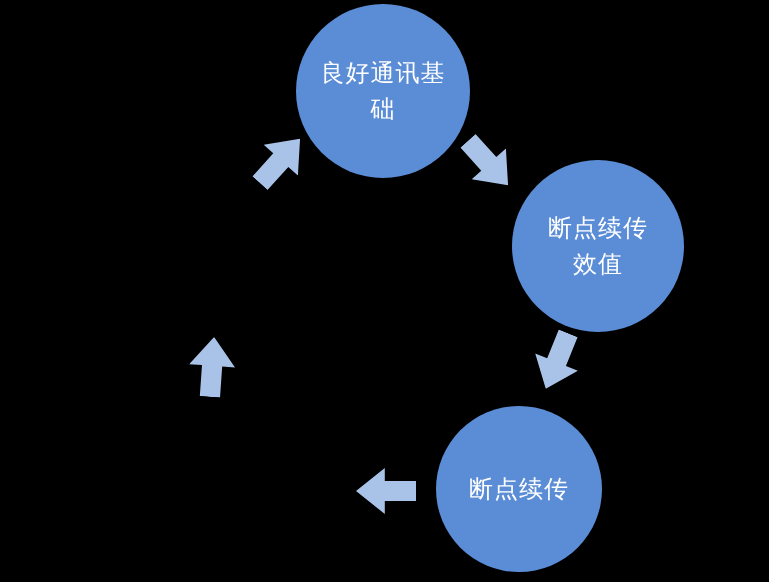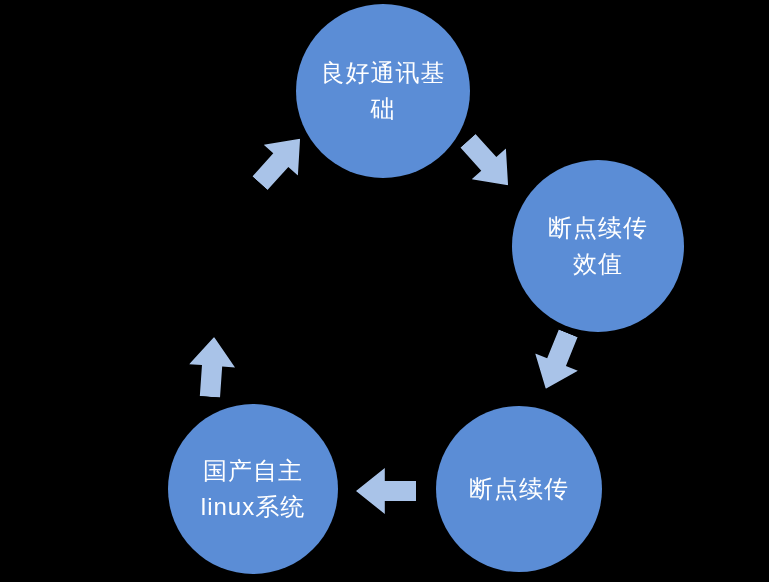--- a/index.html
+++ b/index.html
@@ -62,24 +62,20 @@
 
   <div class="node node-ur">
     <span class="node-label">断点续传
 效值</span>
   </div>
 
   <div class="node node-lr">
     <span class="node-label">断点续传</span>
   </div>
 
-  <div class="node node-ll">
-    <span class="node-label">国产自主
-linux系统</span>
-  </div>
 
 
   <div class="arrow arrow-a"></div>
   <div class="arrow arrow-b"></div>
   <div class="arrow arrow-c"></div>
   <div class="arrow arrow-d"></div>
   <div class="arrow arrow-e"></div>
 
 </div>
 

